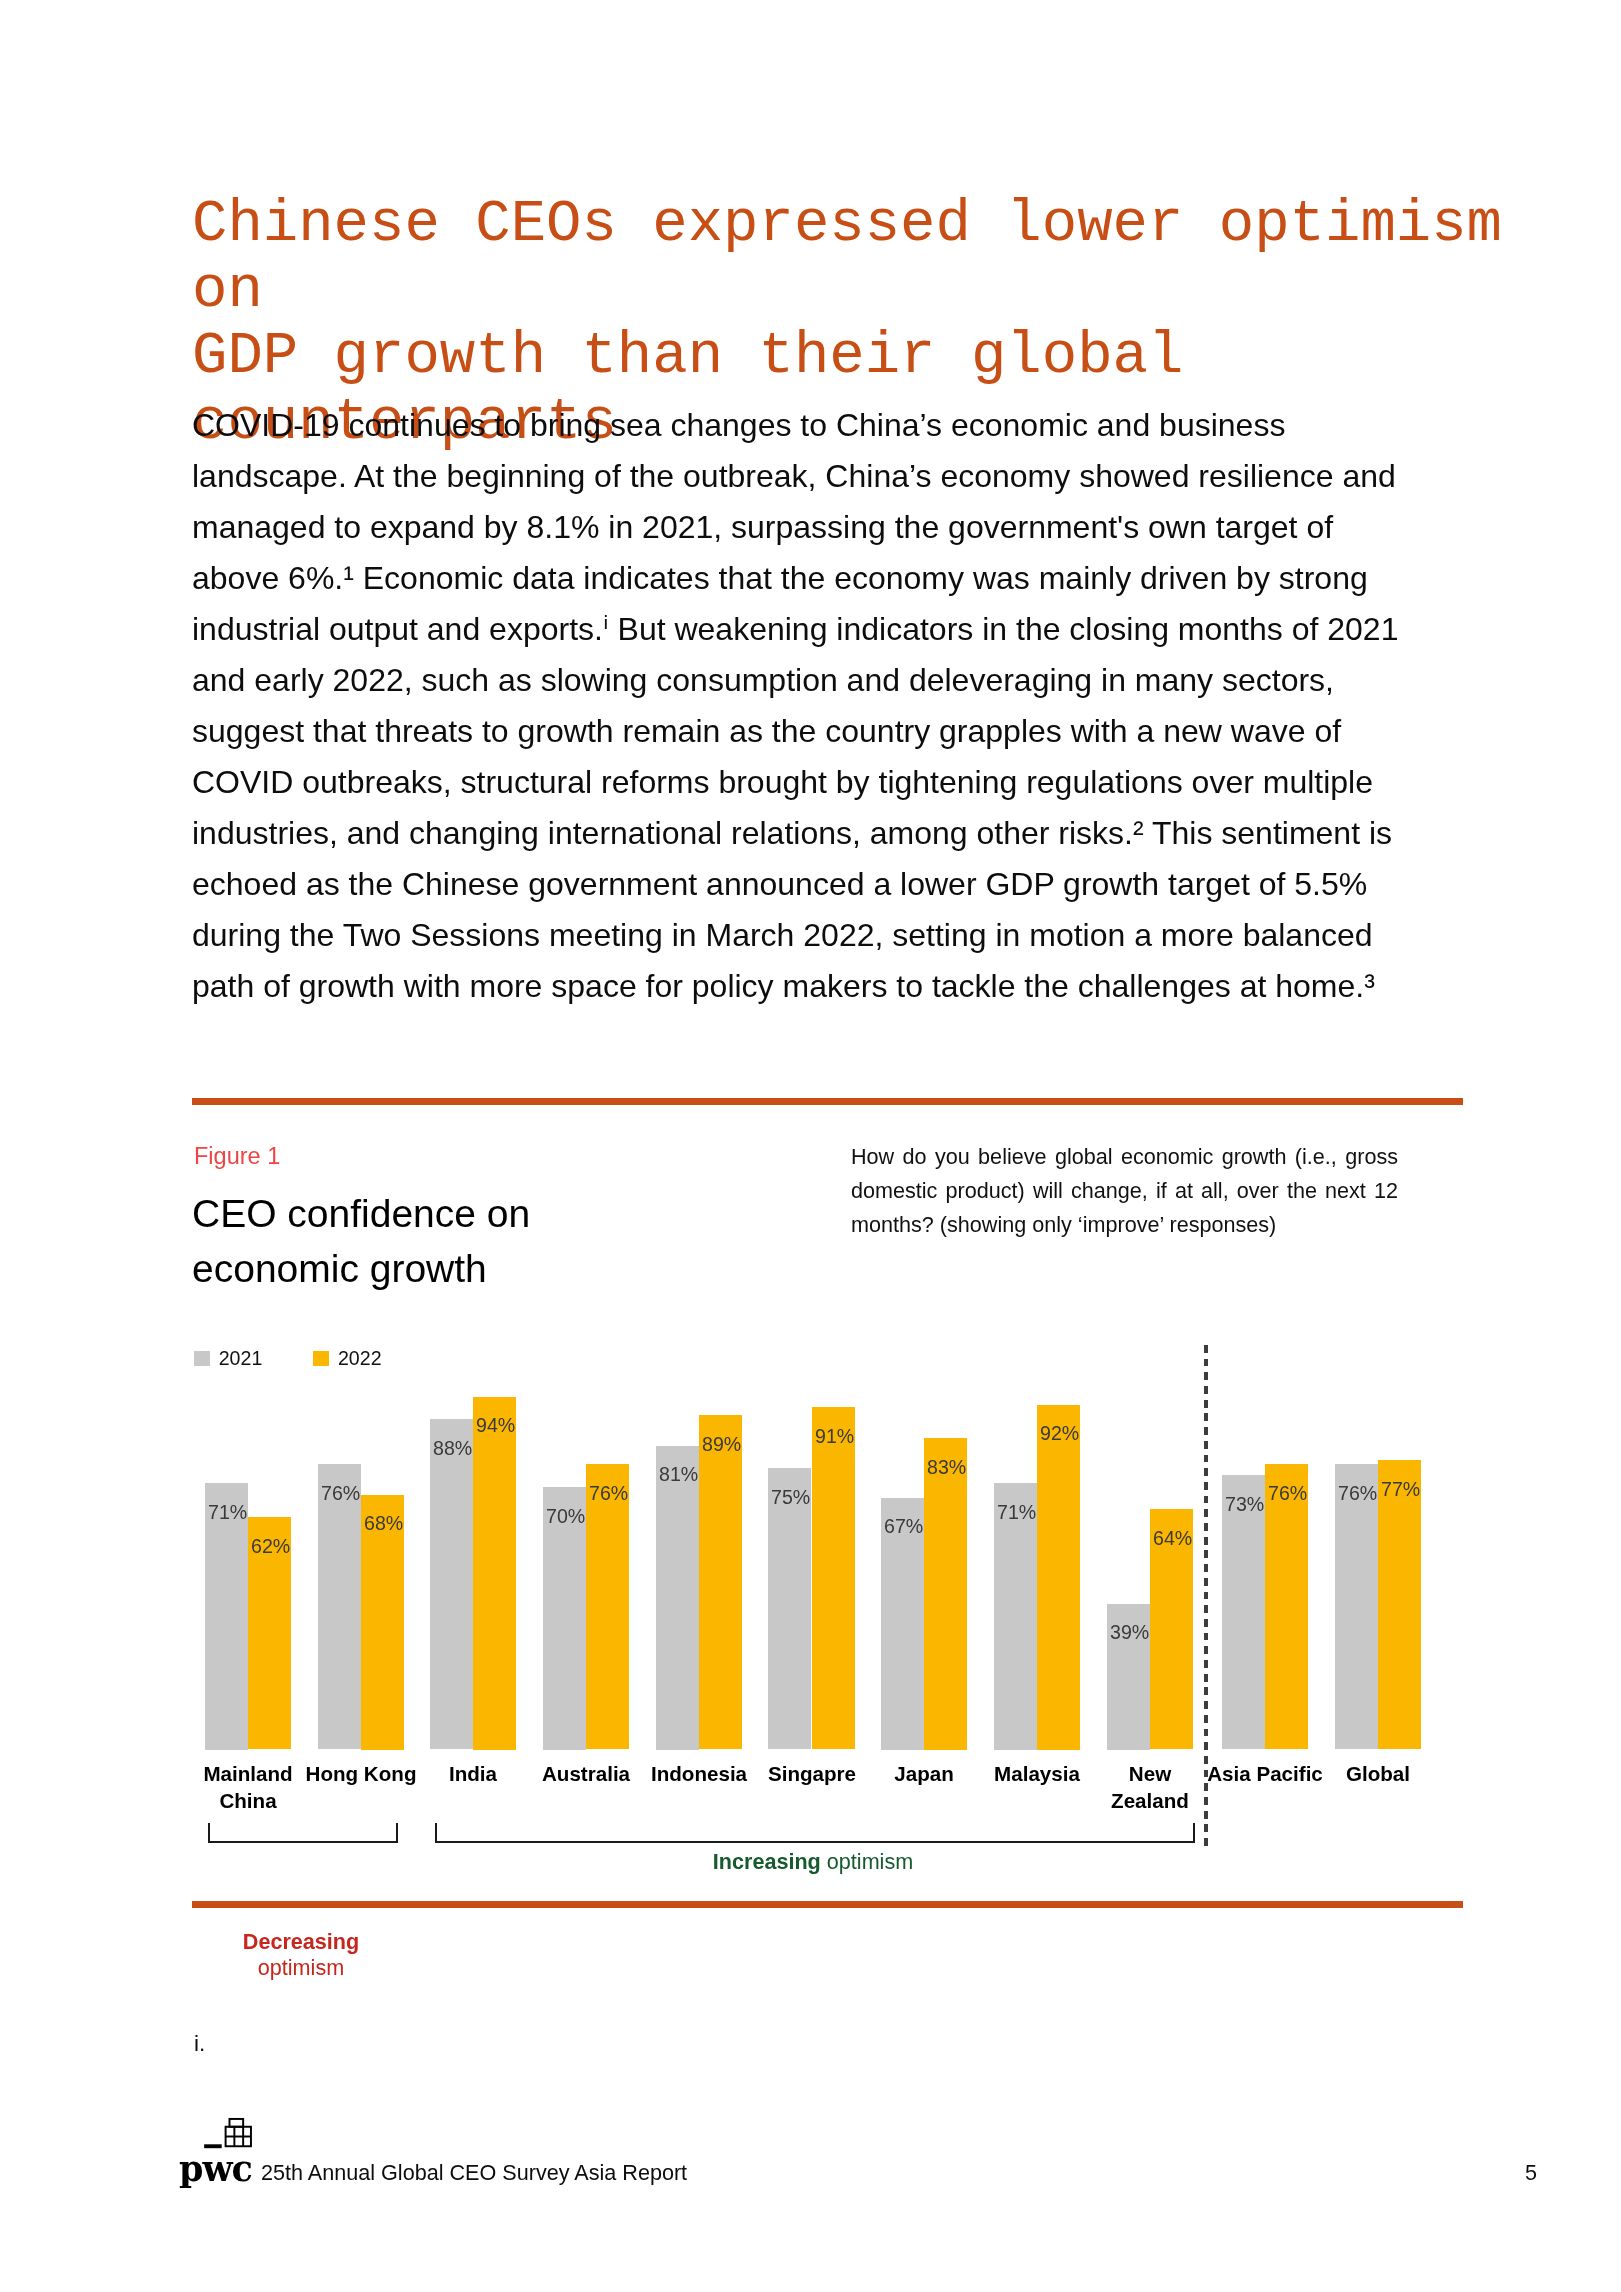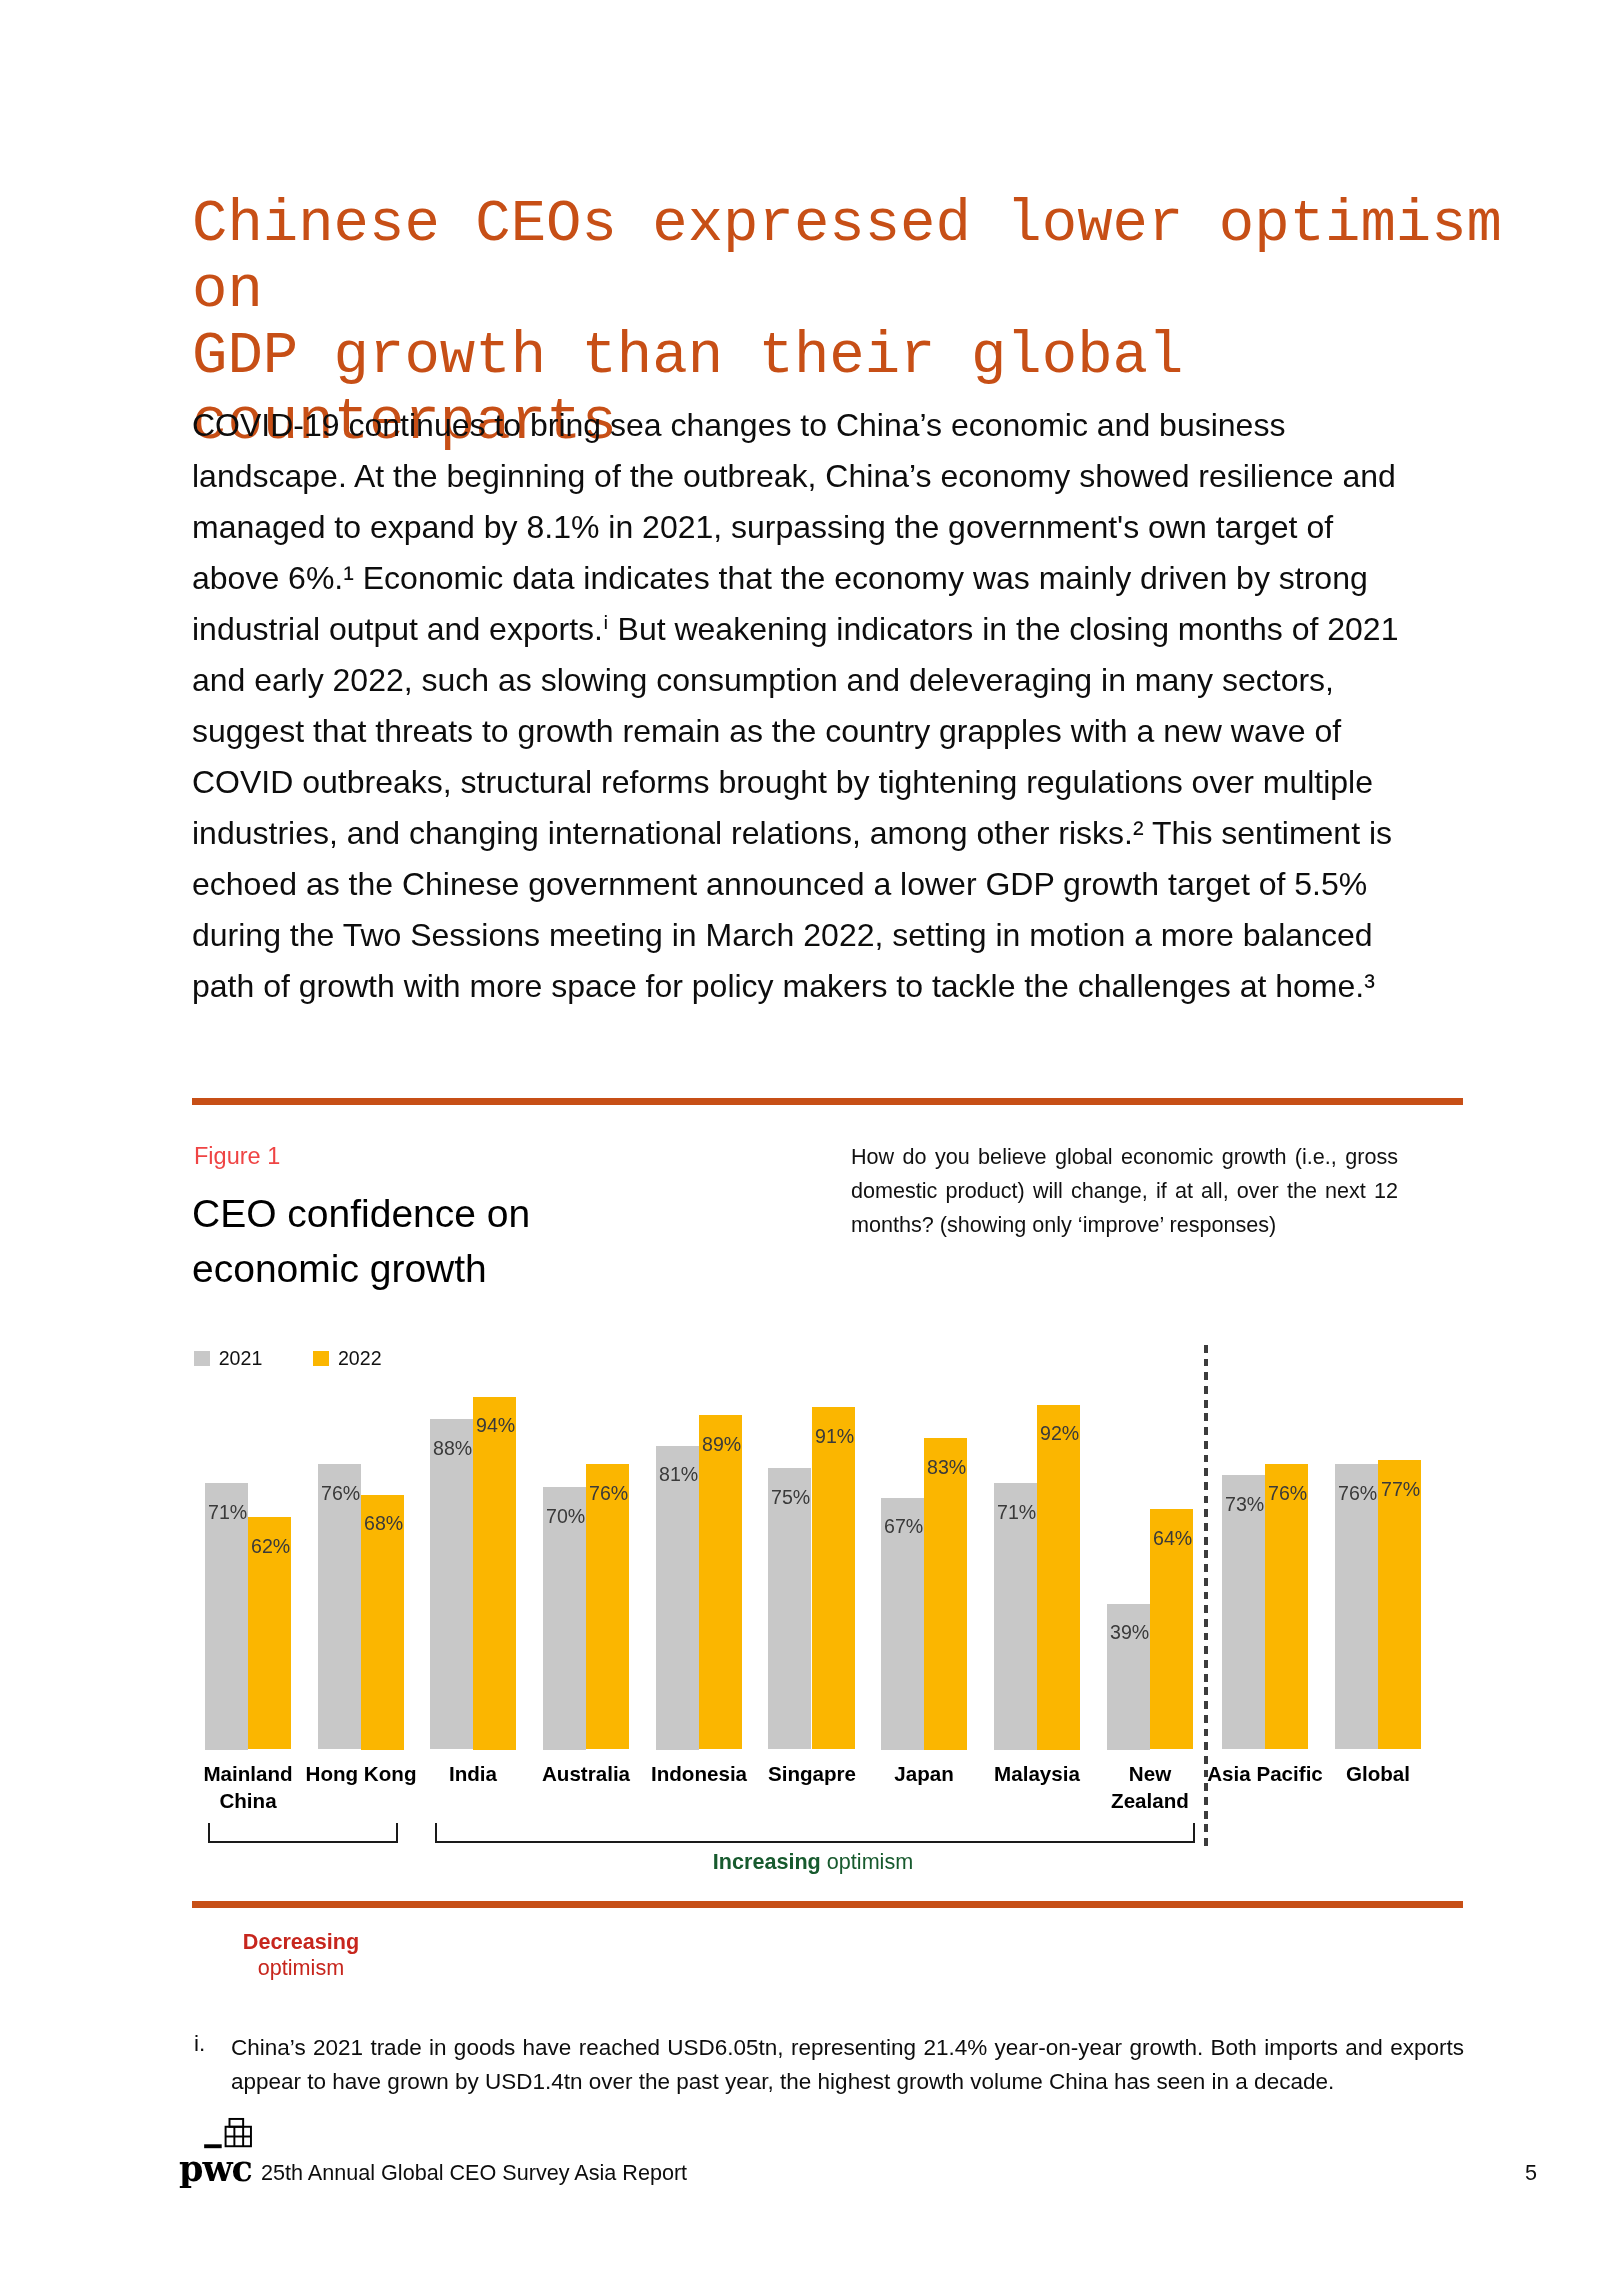--- a/index.html
+++ b/index.html
@@ -154,21 +154,20 @@
   <div class="bracket-label decreasing" style="left:208px;top:1917px;width:186px;margin-top:12px;">
     <span class="bold">Decreasing</span><span> optimism</span>
   </div>
   <div class="bracket-label increasing" style="left:435px;top:1849px;width:756px;">
     <span class="bold">Increasing</span><span> optimism</span>
   </div>
 
   <div class="abs rule" style="left:192px;top:1901px;width:1271px;"></div>
 
   <div class="abs footnote-marker" style="left:194px;top:2031px;">i.</div>
-  <div class="abs footnote" style="left:231px;top:2031px;width:1233px;">China’s 2021 trade in goods have reached USD6.05tn, representing 21.4% year-on-year growth. Both imports and exports appear to have grown by USD1.4tn over the past year, the highest growth volume China has seen in a decade.</div>
 
   <svg class="abs" style="left:204px;top:2117px;" width="51" height="39" viewBox="0 0 52 40">
     <rect x="0" y="28" width="18" height="4" fill="#000"></rect>
     <rect x="22" y="10" width="26" height="20" fill="none" stroke="#000" stroke-width="2"></rect>
     <line x1="31" y1="10" x2="31" y2="30" stroke="#000" stroke-width="2"></line>
     <line x1="40" y1="10" x2="40" y2="30" stroke="#000" stroke-width="2"></line>
     <line x1="22" y1="20" x2="48" y2="20" stroke="#000" stroke-width="2"></line>
     <rect x="26" y="2" width="14" height="8" fill="none" stroke="#000" stroke-width="2"></rect>
   </svg>
   <div class="abs pwc-word" style="left:179px;top:2148px;">pwc</div>

